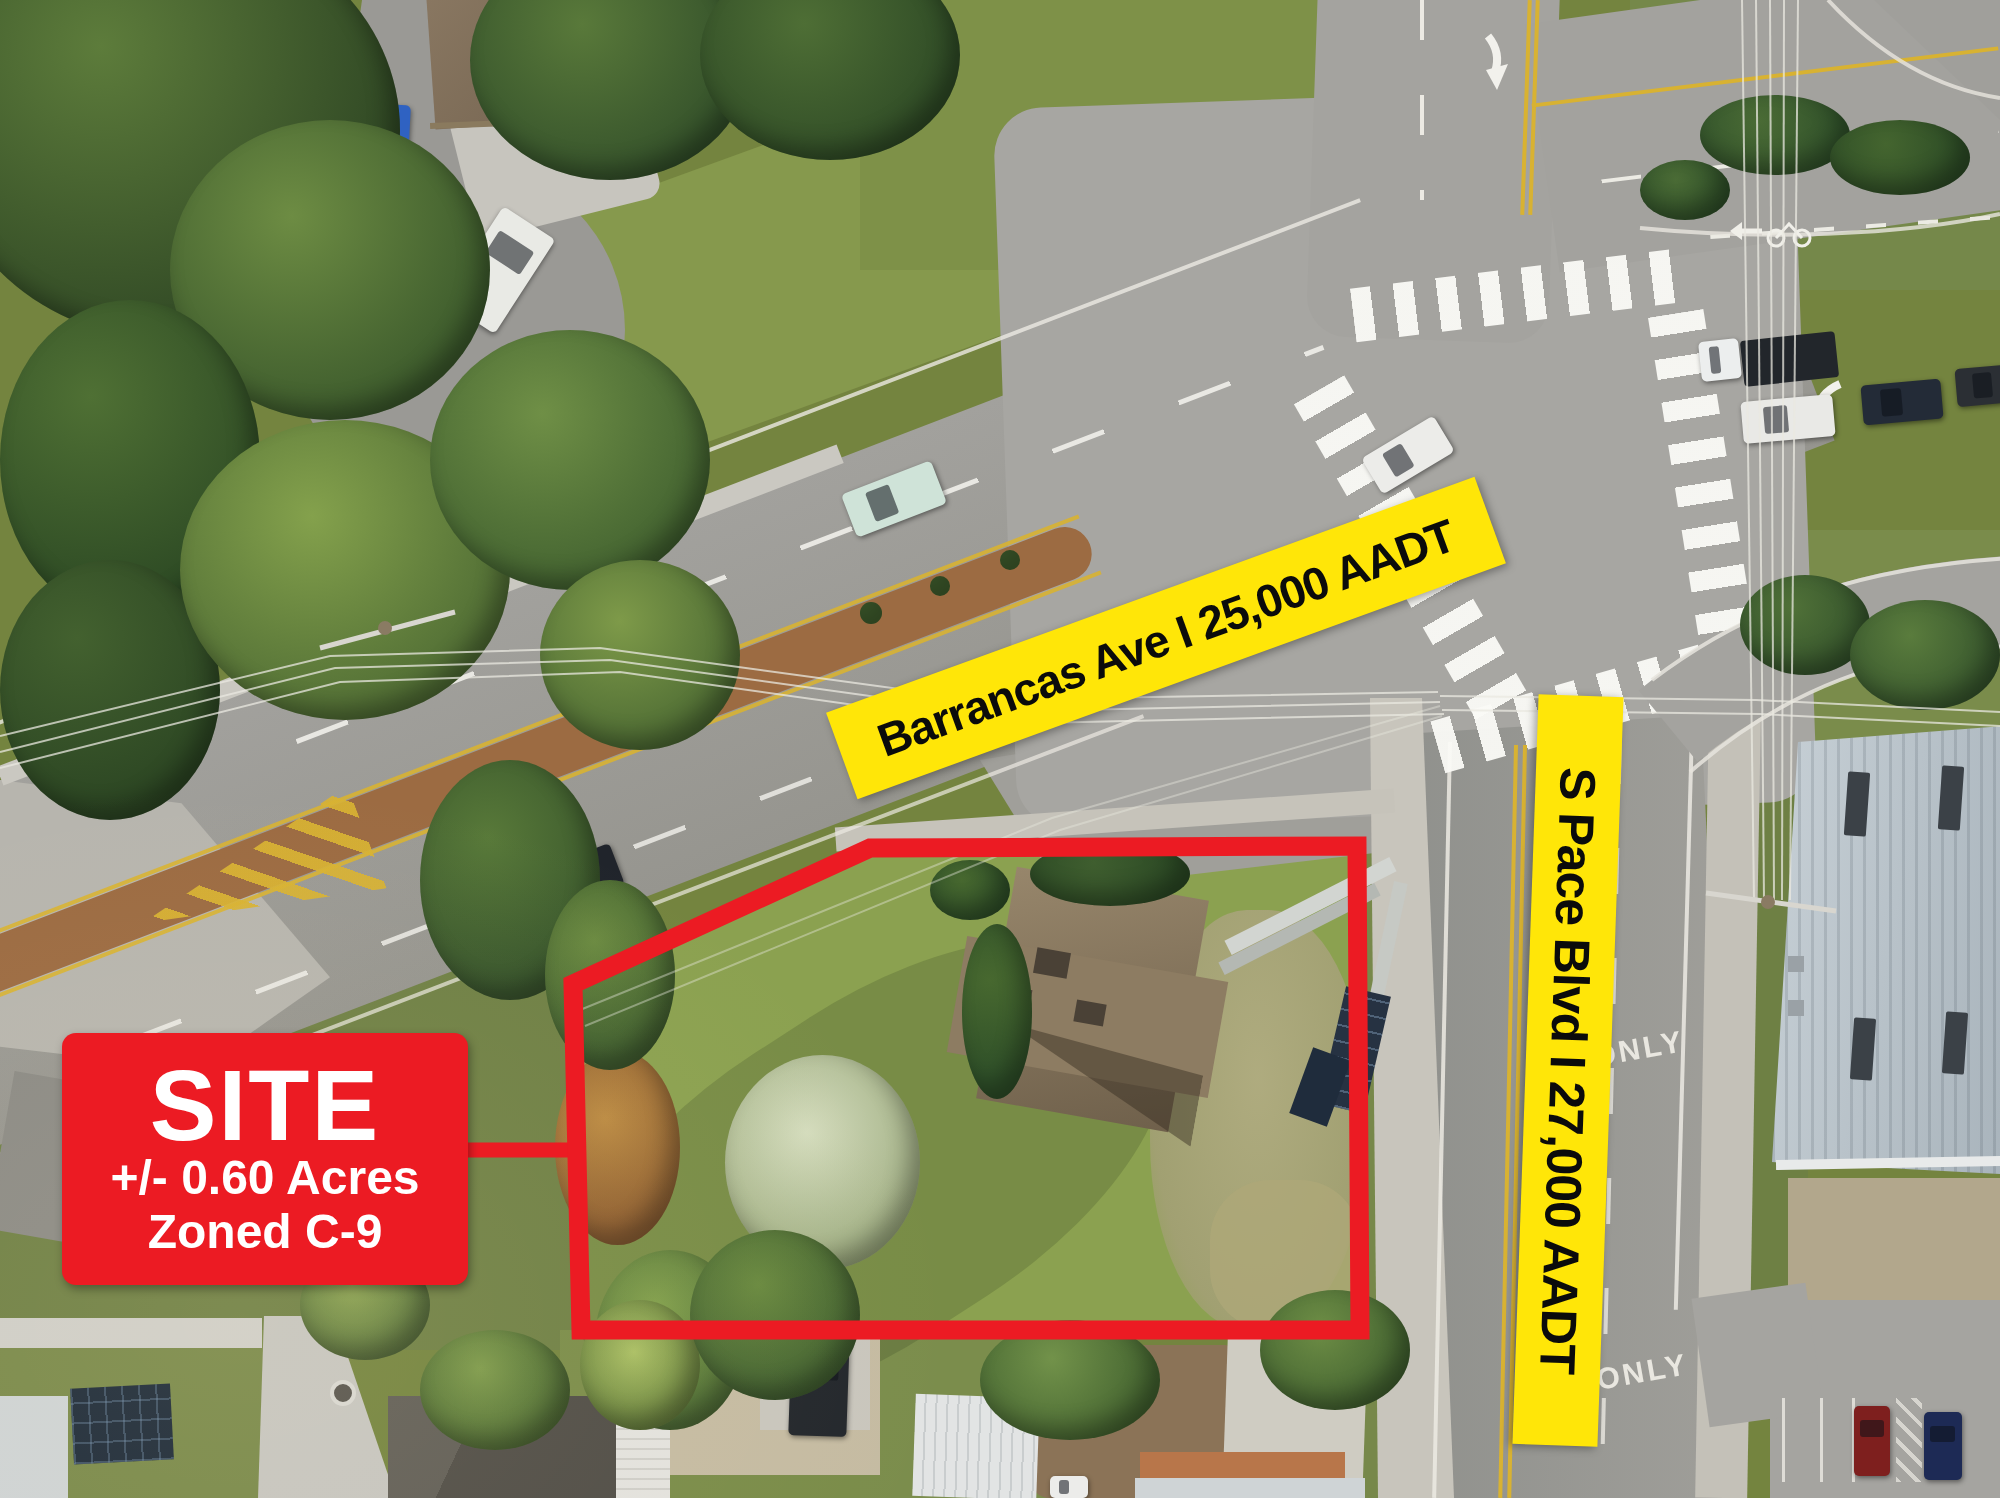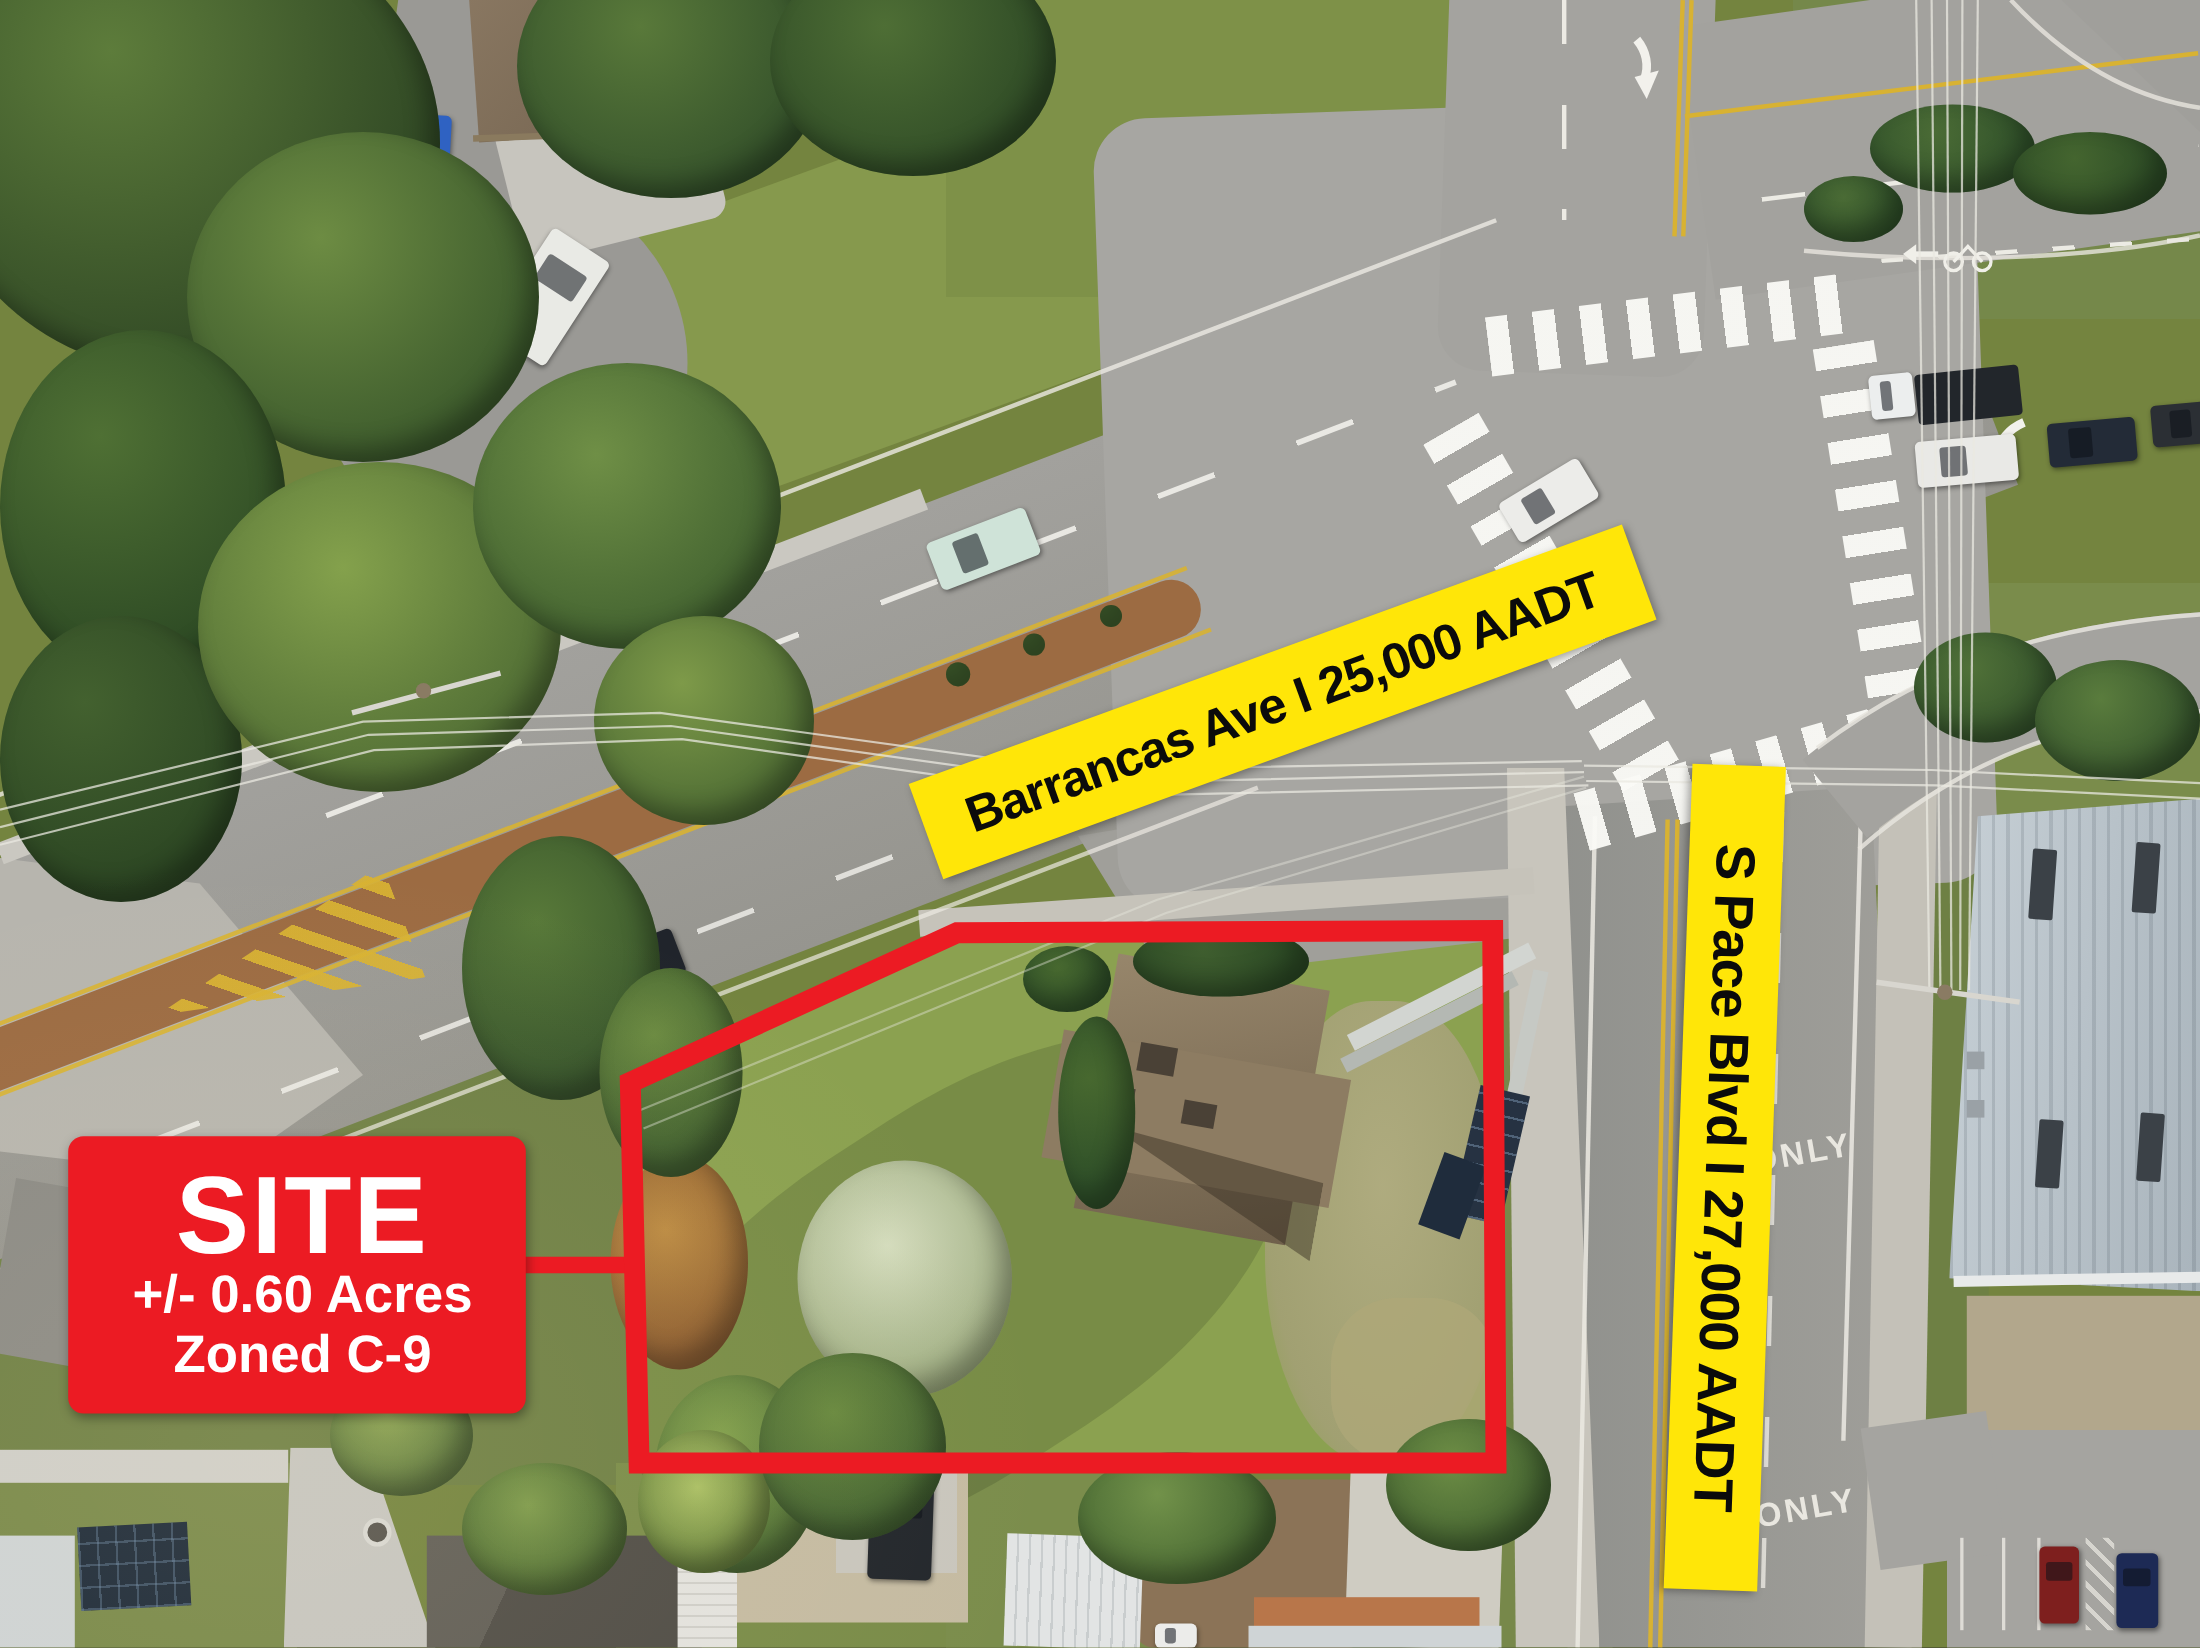--- a/index.html
+++ b/index.html
@@ -14,21 +14,21 @@
   .xwalk{position:absolute;background:repeating-linear-gradient(90deg,rgba(250,250,246,.95) 0 20px,transparent 20px 43px);}
   .dashline{position:absolute;height:5px;opacity:.88;
             background:repeating-linear-gradient(90deg,#f2f1ec 0 55px,transparent 55px 135px);}
   .banner{position:absolute;display:flex;align-items:center;justify-content:center;
           background:#FFE608;color:#0b0b0b;font-weight:bold;white-space:nowrap;
           box-shadow:2px 3px 8px rgba(0,0,0,.35);}
   #b1{font-size:46px;letter-spacing:-1px;}
   #b2{font-size:50px;letter-spacing:-1px;}
   #siteBox{position:absolute;left:62px;top:1033px;width:406px;height:252px;background:#EC1B23;
            border-radius:14px;color:#fff;display:flex;flex-direction:column;align-items:center;
-           justify-content:center;text-align:center;z-index:40;box-shadow:2px 4px 10px rgba(0,0,0,.35);padding-left:10px;}
+           justify-content:center;text-align:center;z-index:40;box-shadow:2px 4px 10px rgba(0,0,0,.35);}
   #siteBox .t1{font-size:100px;font-weight:bold;line-height:.92;letter-spacing:2px;}
   #siteBox .t2,#siteBox .t3{font-size:48px;font-weight:bold;line-height:1.12;}
   .only{position:absolute;font-size:30px;font-weight:bold;letter-spacing:3px;color:rgba(240,238,230,.92);}
   .vent{position:absolute;background:#3b4147;border-radius:2px;}
   .ylw{position:absolute;background:#d8b232;}
   .wht{position:absolute;background:#eceae3;}
 </style>
 </head>
 <body>
 

